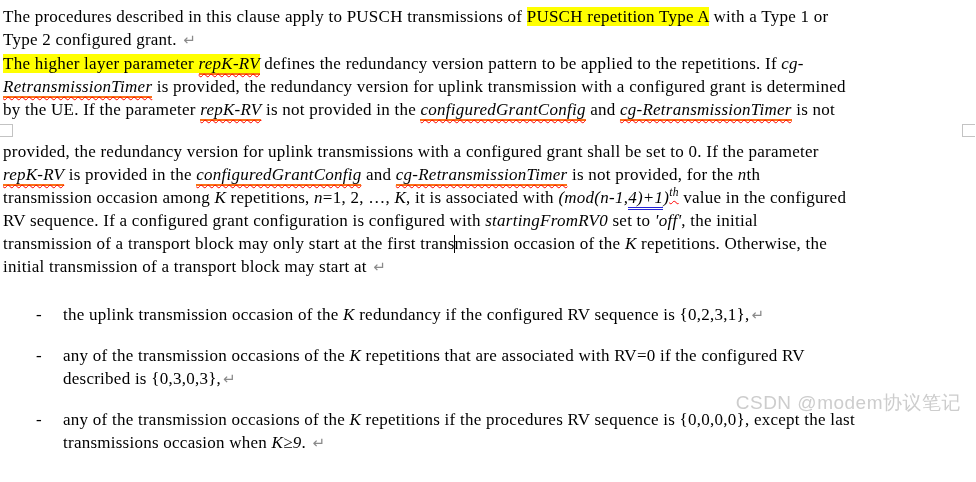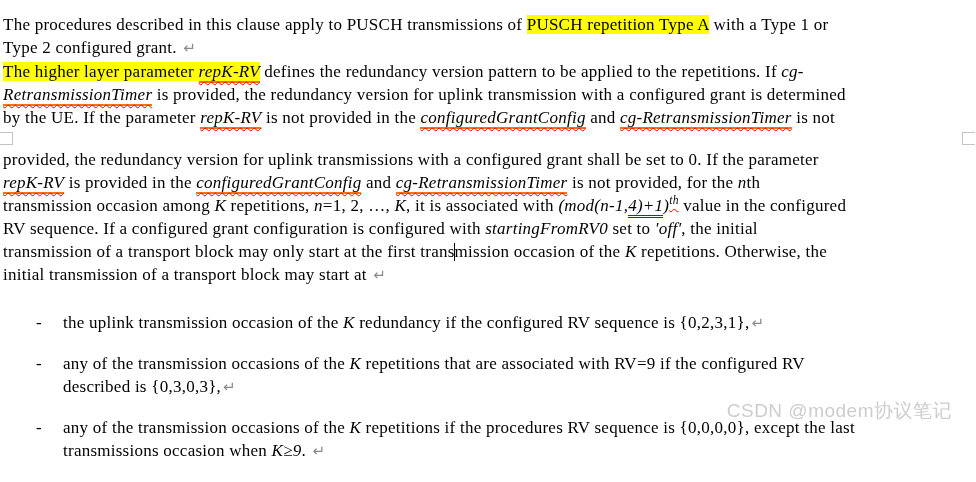--- a/index.html
+++ b/index.html
@@ -1,18 +1,18 @@
 <!DOCTYPE html>
 <html><head>
 <meta charset="utf-8">
 <style>
   html,body{margin:0;padding:0;background:#ffffff;}
   body{width:976px;height:482px;overflow:hidden;
        font-family:"Liberation Serif", serif;color:#000;}
-  .doc{position:relative;width:976px;height:422px;background:#fff;margin-top:8px;}
+  .doc{position:relative;width:976px;height:422px;background:#fff;}
   .content{position:absolute;left:3px;top:5px;width:971px;
            font-size:17px;line-height:23px;letter-spacing:0.25px;}
   p.para{margin:0;padding:0;}
   .mt24{margin-top:24px;}
   
   .hl{background-color:#ffff00;}
   .i{font-style:italic;}
   .u{border-bottom:2px solid #f97316;}
   .wavy{text-decoration:underline wavy #ff0000;text-decoration-thickness:1px;
         text-underline-offset:4px;}
@@ -27,21 +27,21 @@
   .pb-left{left:-3px;border-top:1px solid #c3c3c3;border-bottom:1px solid #c3c3c3;
            border-right:1px solid #c3c3c3;}
   .pb-right{right:-1px;border-top:1px solid #c3c3c3;border-bottom:1px solid #c3c3c3;
             border-left:1px solid #c3c3c3;}
   
   .bullets{margin-top:24px;}
   .bullet{position:relative;padding-left:60px;margin-top:17px;}
   .bullet:first-child{margin-top:24px;}
   .dash{position:absolute;left:33px;top:0;}
   
-  .watermark{position:absolute;right:24px;bottom:6px;
+  .watermark{position:absolute;right:15px;bottom:6px;
              font-family:"Liberation Sans","DejaVu Sans",sans-serif;
              font-size:19px;color:#cdcdcd;letter-spacing:0.5px;
              text-shadow:1px 1px 0 #ffffff;}
 </style>
 </head>
 <body>
 
 <div class="doc">
   <div class="content">
 
@@ -56,21 +56,21 @@
 
     <p class="para"><span>provided, the redundancy version for uplink transmissions with a configured grant shall be set to 0. If the parameter</span><br><span class="i u wavy">repK-RV</span><span> is provided in the </span><span class="i u wavy">configuredGrantConfig</span><span> and </span><span class="i u wavy">cg-RetransmissionTimer</span><span> is not provided, for the </span><span class="i">n</span><span>th</span><br><span>transmission occasion among </span><span class="i">K</span><span> repetitions, </span><span class="i">n</span><span>=1, 2, …, </span><span class="i">K</span><span>, it is associated with </span><span class="i">(mod(n-1,</span><span class="i bdbl">4)+1</span><span class="i">)</span><span class="i sup wavy">th</span><span> value in the configured</span><br><span>RV sequence. If a configured grant configuration is configured with </span><span class="i">startingFromRV0</span><span> set to </span><span class="i">'off'</span><span>, the initial</span><br><span>transmission of a transport block may only start at the first trans</span><span class="caret"></span><span>mission occasion of the </span><span class="i">K</span><span> repetitions. Otherwise, the</span><br><span>initial transmission of a transport block may start at </span><span class="pm">↵</span></p>
 
     <div class="bullets">
       <div class="bullet">
         <span class="dash">-</span>
         <span class="btext"><span>the uplink transmission occasion of the </span><span class="i">K</span><span> redundancy if the configured RV sequence is {0,2,3,1},</span><span class="pm">↵</span></span>
       </div>
       <div class="bullet">
         <span class="dash">-</span>
-        <span class="btext"><span>any of the transmission occasions of the </span><span class="i">K</span><span> repetitions that are associated with RV=9 if the configured RV</span><br><span>described is {0,3,0,3},</span><span class="pm">↵</span></span>
+        <span class="btext"><span>any of the transmission occasions of the </span><span class="i">K</span><span> repetitions that are associated with RV=0 if the configured RV</span><br><span>described is {0,3,0,3},</span><span class="pm">↵</span></span>
       </div>
       <div class="bullet">
         <span class="dash">-</span>
         <span class="btext"><span>any of the transmission occasions of the </span><span class="i">K</span><span> repetitions if the procedures RV sequence is {0,0,0,0}, except the last</span><br><span>transmissions occasion when </span><span class="i">K≥9</span><span>. </span><span class="pm">↵</span></span>
       </div>
     </div>
 
   </div>
 
   <div class="watermark">CSDN @modem协议笔记</div>

